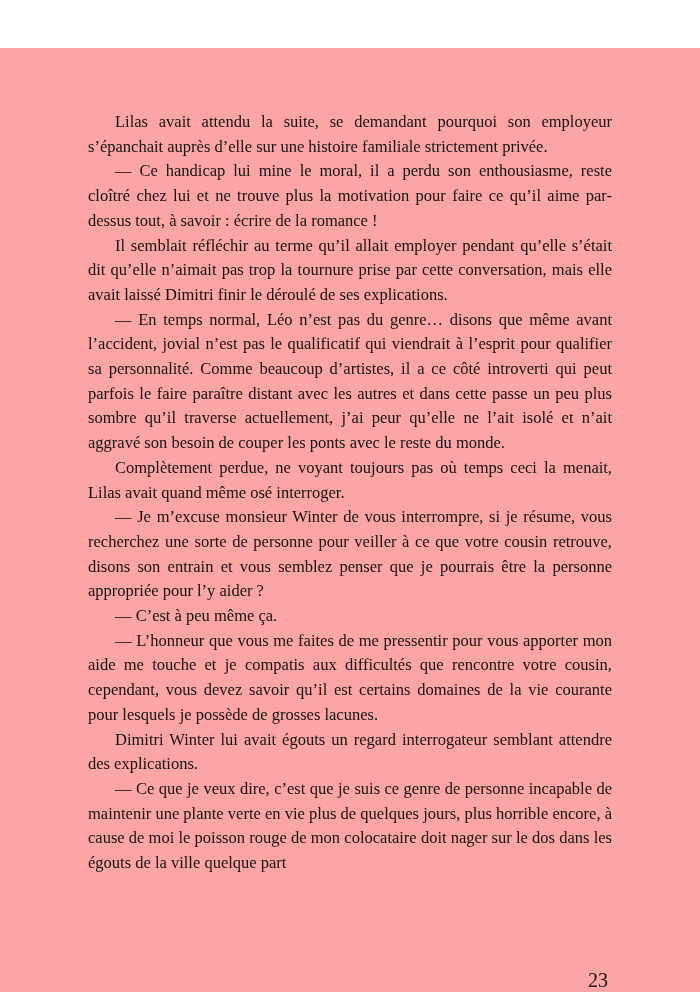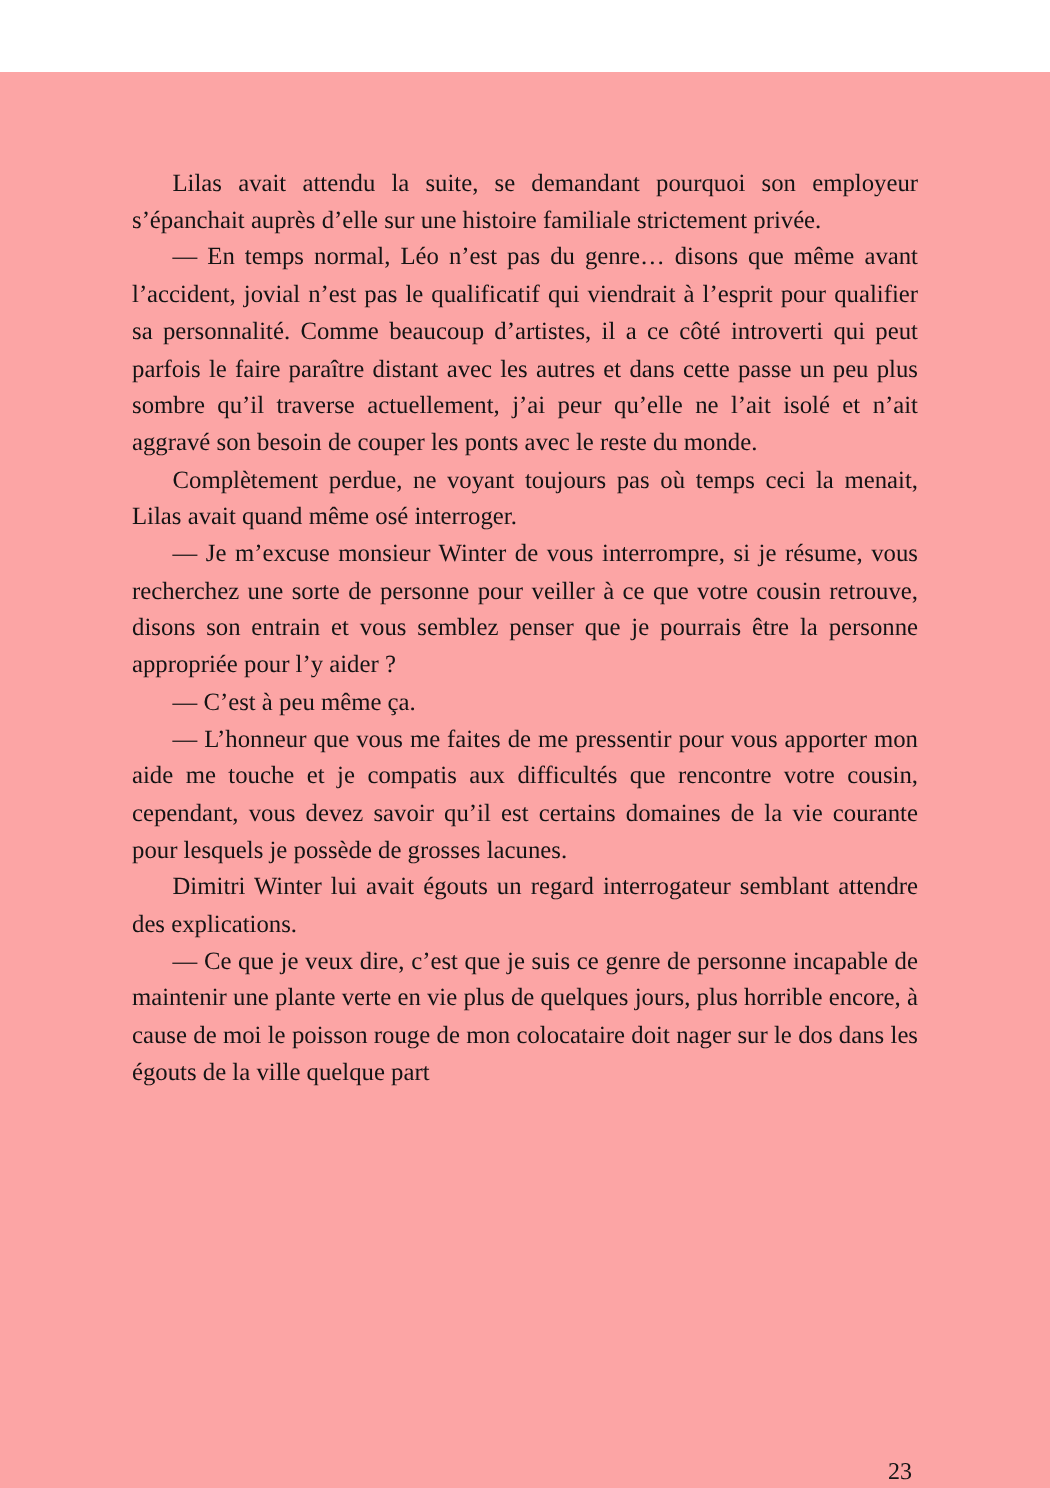--- a/index.html
+++ b/index.html
@@ -29,31 +29,33 @@
   }
   .text-block p {
     margin: 0;
     padding: 0;
     text-indent: 27px;
   }
   .page-number {
     position: absolute;
     right: 92px;
     bottom: 50px;
-    font-size: 16px;
+    font-size: 20px;
     line-height: 1;
     color: #141414;
   }
 </style>
 </head>
 <body>
 
 <div class="page">
   <div class="text-block">
     <p>Lilas avait attendu la suite, se demandant pourquoi son employeur s’épanchait auprès d’elle sur une histoire familiale strictement privée.</p>
+    <p>— Ce handicap lui mine le moral, il a perdu son enthousiasme, reste cloîtré chez lui et ne trouve plus la motivation pour faire ce qu’il aime par-dessus tout, à savoir : écrire de la romance !</p>
+    <p>Il semblait réfléchir au terme qu’il allait employer pendant qu’elle s’était dit qu’elle n’aimait pas trop la tournure prise par cette conversation, mais elle avait laissé Dimitri finir le déroulé de ses explications.</p>
     <p>— En temps normal, Léo n’est pas du genre… disons que même avant l’accident, jovial n’est pas le qualificatif qui viendrait à l’esprit pour qualifier sa personnalité. Comme beaucoup d’artistes, il a ce côté introverti qui peut parfois le faire paraître distant avec les autres et dans cette passe un peu plus sombre qu’il traverse actuellement, j’ai peur qu’elle ne l’ait isolé et n’ait aggravé son besoin de couper les ponts avec le reste du monde.</p>
     <p>Complètement perdue, ne voyant toujours pas où temps ceci la menait, Lilas avait quand même osé interroger.</p>
     <p>— Je m’excuse monsieur Winter de vous interrompre, si je résume, vous recherchez une sorte de personne pour veiller à ce que votre cousin retrouve, disons son entrain et vous semblez penser que je pourrais être la personne appropriée pour l’y aider ?</p>
     <p>— C’est à peu même ça.</p>
     <p>— L’honneur que vous me faites de me pressentir pour vous apporter mon aide me touche et je compatis aux difficultés que rencontre votre cousin, cependant, vous devez savoir qu’il est certains domaines de la vie courante pour lesquels je possède de grosses lacunes.</p>
     <p>Dimitri Winter lui avait égouts un regard interrogateur semblant attendre des explications.</p>
     <p>— Ce que je veux dire, c’est que je suis ce genre de personne incapable de maintenir une plante verte en vie plus de quelques jours, plus horrible encore, à cause de moi le poisson rouge de mon colocataire doit nager sur le dos dans les égouts de la ville quelque part</p>
   </div>
   <div class="page-number">23</div>
 </div>

